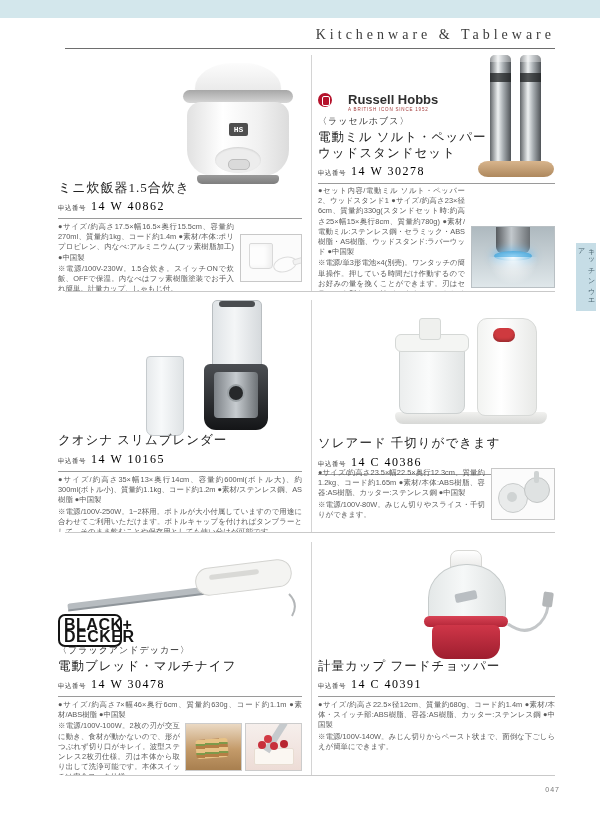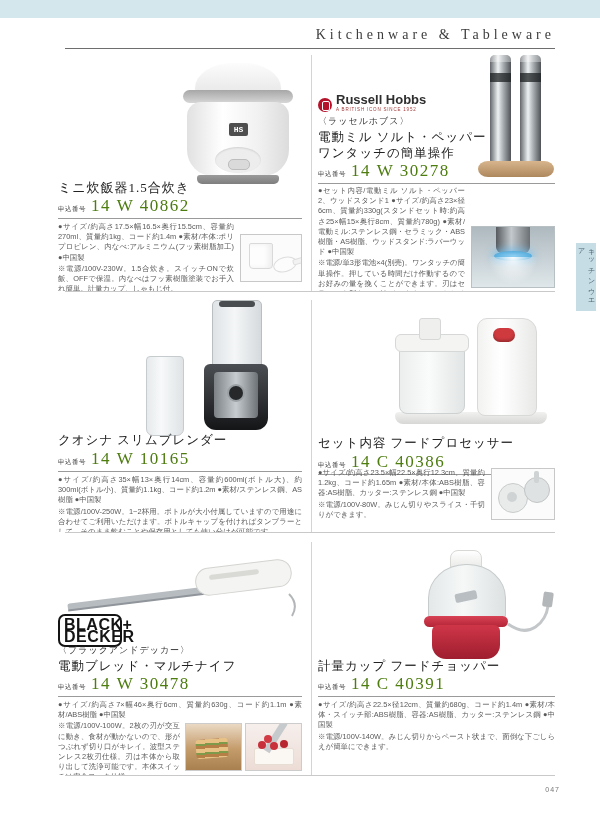--- a/index.html
+++ b/index.html
@@ -17,21 +17,21 @@
   .hdiv{position:absolute;left:65px;width:490px;border-top:1px solid #c9c9c9;}
   .vdiv{position:absolute;left:311px;width:0;border-left:1px solid #d4d4d4;}
 
   .cell{position:absolute;overflow:hidden;}
   .ptitle{position:absolute;margin:0;font-family:"Liberation Serif",serif;font-weight:400;
           font-size:12.5px;letter-spacing:1px;color:#222;white-space:nowrap;}
   .brandjp{position:absolute;margin:0;font-family:"Liberation Serif",serif;font-size:9px;
            color:#333;letter-spacing:1px;white-space:nowrap;}
   .order-row{position:absolute;white-space:nowrap;}
   .order-label{font-size:6.5px;color:#444;margin-right:5px;letter-spacing:.5px;}
-  .order-num{font-family:"Liberation Serif",serif;font-size:17px;color:#4d7c0f;letter-spacing:1.5px;}
+  .order-num{font-family:"Liberation Serif",serif;font-size:12px;color:#000000;letter-spacing:1.5px;}
   .prule{position:absolute;left:0;right:0;border-top:1px solid #9a9a9a;}
   .pdesc{position:absolute;font-size:7.4px;line-height:10.2px;color:#595959;text-align:justify;}
   .pdesc p{margin:0 0 1px 0;}
   .inset{border:1px solid #c8c8c8;background:#fbfbfb;position:relative;overflow:hidden;}
   .pimg{position:absolute;font-family:Liberation Mono, monospace;}
 
   
   .rc-lid{position:absolute;left:12px;top:0;width:86px;height:32px;
           background:linear-gradient(180deg,#fcfcfc,#e7e7e7);
           border-radius:44px 44px 10px 10px/30px 30px 8px 8px;box-shadow:0 1px 1px rgba(0,0,0,.1);}
@@ -51,21 +51,21 @@
 
   
   .mill{position:absolute;top:0;width:21px;height:108px;border-radius:5px 5px 3px 3px;
         background:linear-gradient(90deg,#62666a,#eef1f2 38%,#aab0b4 62%,#4f5357);}
   .mill::before{content:"";position:absolute;left:0;top:18px;width:21px;height:9px;background:rgba(30,32,34,.75);}
   .mill::after{content:"";position:absolute;left:0;top:0;width:21px;height:7px;background:rgba(255,255,255,.35);border-radius:5px 5px 0 0;}
   .mill-base{position:absolute;left:0;top:106px;width:76px;height:16px;
              background:linear-gradient(180deg,#d8b58d,#ae885d);border-radius:10px/8px;}
 
   
-  .rh-logo{position:absolute;display:flex;align-items:flex-end;gap:4px;}
+  .rh-logo{position:absolute;display:flex;align-items:flex-start;gap:16px;}
   .rh-roundel{width:14px;height:14px;border-radius:50%;background:#b5122b;position:relative;flex:0 0 auto;}
   .rh-roundel::after{content:"";position:absolute;left:4px;top:3px;width:6px;height:8px;
                      border:1px solid #fff;border-radius:2px;}
   .rh-name{display:block;font-size:13px;font-weight:700;color:#2e2e2e;line-height:13px;}
   .rh-tag{display:block;font-size:4.5px;color:#a33a3a;letter-spacing:.8px;margin-top:1px;}
 
   
   .inset.led{background:linear-gradient(180deg,#aeb9bf,#dfe7ea);border-color:#b9c0c4;}
   .led-cyl{position:absolute;left:24px;top:0;width:34px;height:26px;border-radius:0 0 6px 6px;
            background:linear-gradient(90deg,#565a5e,#c3c9cd 45%,#6b7074);}
@@ -204,21 +204,21 @@
     </div>
     <div class="rh-logo" style="left:0;top:38px">
       <span class="rh-roundel"></span>
       <span class="rh-text">
         <span class="rh-name">Russell Hobbs</span>
         <span class="rh-tag">A BRITISH ICON SINCE 1952</span>
       </span>
     </div>
     <p class="brandjp" style="left:0;top:60px">〈ラッセルホブス〉</p>
     <h2 class="ptitle" style="left:0;top:74px">電動ミル ソルト・ペッパー</h2>
-    <h2 class="ptitle" style="left:0;top:90px">ワンタッチの簡単操作</h2>
+    <h2 class="ptitle" style="left:0;top:90px">ウッドスタンドセット</h2>
     <div class="order-row" style="left:0;top:106px">
       <span class="order-label">申込番号</span><span class="order-num">14 W 30278</span>
     </div>
     <div class="prule" style="top:128px"></div>
     <div class="pdesc" style="left:0;top:131px;width:237px">
       <div class="inset led" style="float:right;width:82px;height:60px;margin:40px 0 2px 6px">
         <div class="led-cyl"></div>
         <div class="led-ring"></div>
         <div class="led-beam"></div>
       </div>
@@ -246,21 +246,21 @@
 
   <section class="cell" style="left:318px;top:300px;width:237px;height:232px">
     <div class="pimg" style="left:75px;top:12px;width:162px;height:120px">
       <div class="fp-base"></div>
       <div class="fp-bowl"></div>
       <div class="fp-lid"></div>
       <div class="fp-pusher"></div>
       <div class="fp-motor"></div>
       <div class="fp-button"></div>
     </div>
-    <h2 class="ptitle" style="left:0;top:135px">セット内容 フードプロセッサー</h2>
+    <h2 class="ptitle" style="left:0;top:135px">ソレアード 千切りができます</h2>
     <div class="order-row" style="left:0;top:152px">
       <span class="order-label">申込番号</span><span class="order-num">14 C 40386</span>
     </div>
     <div class="prule" style="top:174px"></div>
     <div class="pdesc" style="left:0;top:168px;width:237px">
       <div class="inset" style="float:right;width:62px;height:50px;margin:0 0 2px 6px">
         <div class="acc-disc1"></div>
         <div class="acc-disc2"></div>
         <div class="acc-stem"></div>
       </div>

